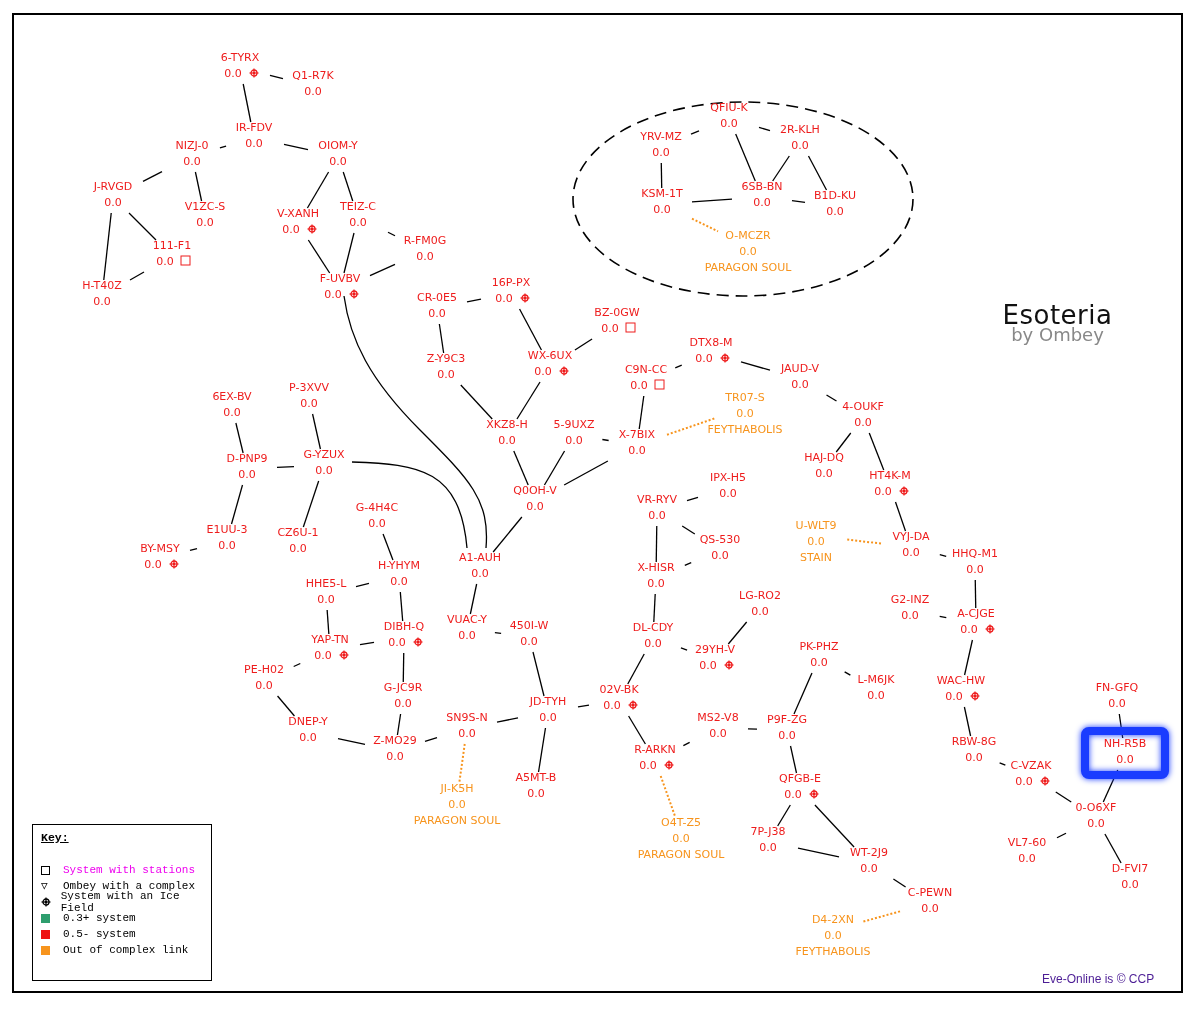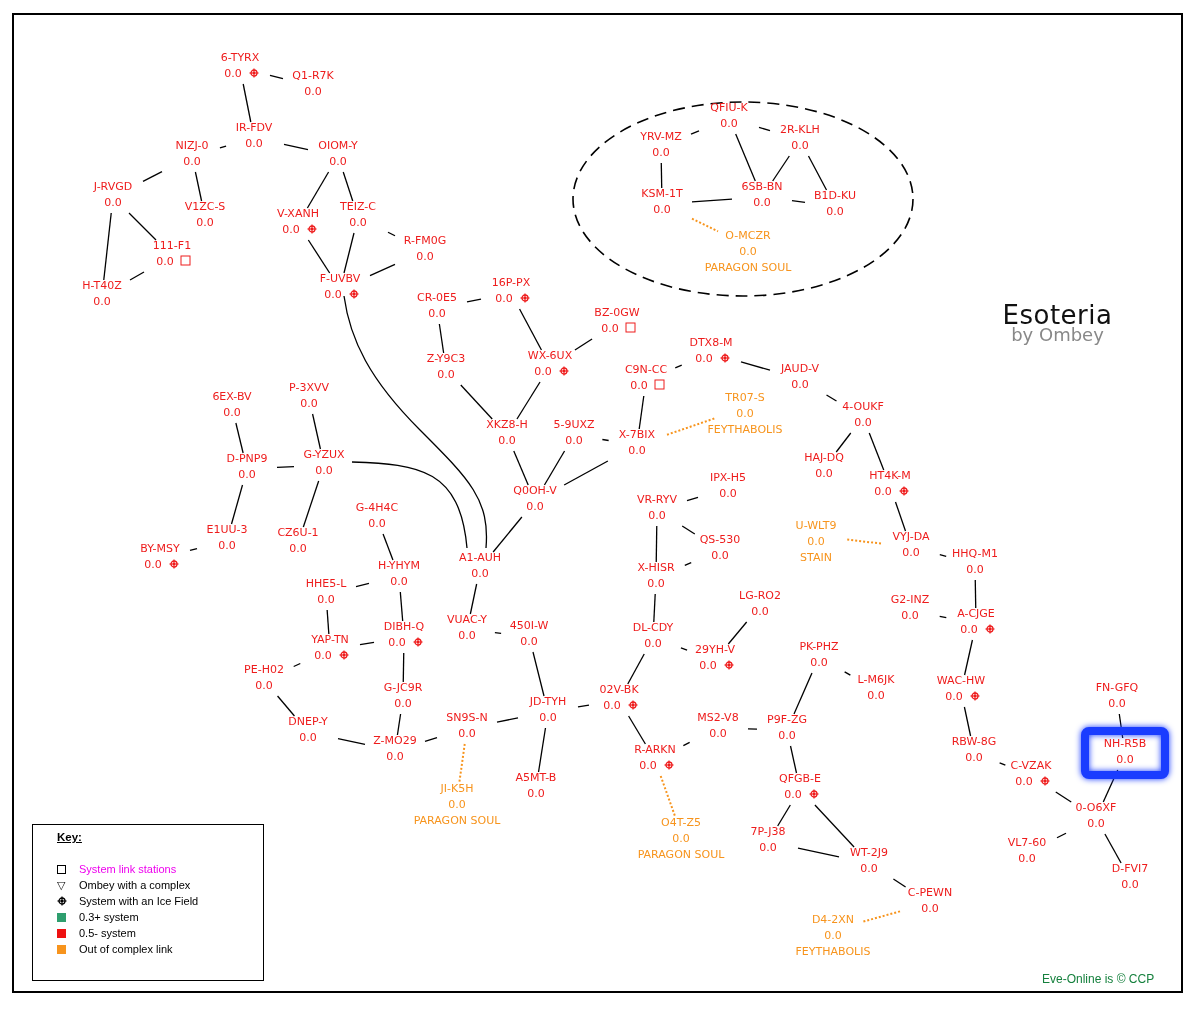--- a/index.html
+++ b/index.html
@@ -3,28 +3,28 @@
   <meta charset="utf-8">
   <style>
     html, body { margin: 0; padding: 0; background: #ffffff; }
     body { width: 1195px; height: 1010px; position: relative; overflow: hidden; font-family: "DejaVu Sans", sans-serif; }
     #frame { position: absolute; left: 12px; top: 13px; width: 1171px; height: 980px; border: 2px solid #000; box-sizing: border-box; }
     #map { position: absolute; left: 0; top: 0; }
     .node-name, .node-sec { font-family: "DejaVu Sans", sans-serif; font-size: 11px; text-anchor: middle; }
     .title-block { position: absolute; left: 1000px; top: 300px; text-align: center; width: 115px; }
     .title { font-family: "DejaVu Sans", sans-serif; font-size: 26px; color: #111; line-height: 30px; letter-spacing: 0.5px; }
     .subtitle { font-family: "DejaVu Sans", sans-serif; font-size: 18px; color: #888; line-height: 14px; margin-top: -2px; }
-    .key { position: absolute; left: 32px; top: 824px; width: 232px; height: 157px; border: 1px solid #000; background: #fff; box-sizing: border-box; padding: 6px 24px; font-family: Liberation Sans, sans-serif; font-size: 11px; }
+    .key { position: absolute; left: 32px; top: 824px; width: 180px; height: 157px; border: 1px solid #000; background: #fff; box-sizing: border-box; padding: 6px 8px; font-family: Liberation Mono, monospace; font-size: 11px; }
     .key-title { font-weight: bold; text-decoration: underline; margin-bottom: 18px; font-size: 11.5px; }
     .key-row { display: flex; align-items: center; height: 16px; }
     .key-sym { width: 22px; display: inline-flex; justify-content: flex-start; align-items: center; }
     .sq-outline { width: 9px; height: 9px; border: 1px solid #000; box-sizing: border-box; display: inline-block; }
     .sq-fill { width: 9px; height: 9px; display: inline-block; }
     .tri { font-size: 11px; line-height: 11px; }
-    .copyright { position: absolute; left: 1042px; top: 972px; font-family: "Liberation Sans", sans-serif; font-size: 12px; color: #15803d; }
+    .copyright { position: absolute; left: 1042px; top: 972px; font-family: "Liberation Sans", sans-serif; font-size: 12px; color: #4c1d95; }
   </style>
 </head>
 <body>
 
 <div id="frame"></div>
 
 <svg id="map" width="1195" height="1010">
   <ellipse cx="743" cy="199" rx="170" ry="97" fill="none" stroke="#000" stroke-width="1.6" stroke-dasharray="12,7"></ellipse>
   <g id="edges">
       <line x1="270" y1="75.3972602739726" x2="283" y2="78.6027397260274" stroke="#000" stroke-width="1.3"></line>
@@ -530,21 +530,21 @@
   <div class="title">Esoteria</div>
   <div class="subtitle">by Ombey</div>
 </div>
 
 <div class="key">
   <div class="key-title">Key:</div>
   <div class="key-row">
     <span class="key-sym">
         <span class="sq-outline"></span>
       </span>
-    <span style="color:#ee00ee">System link stations</span>
+    <span style="color:#ee00ee">System with stations</span>
   </div>
   <div class="key-row">
     <span class="key-sym">
         <span class="tri">▽</span>
       </span>
     <span>Ombey with a complex</span>
   </div>
   <div class="key-row">
     <span class="key-sym">
         <svg width="10" height="10">

